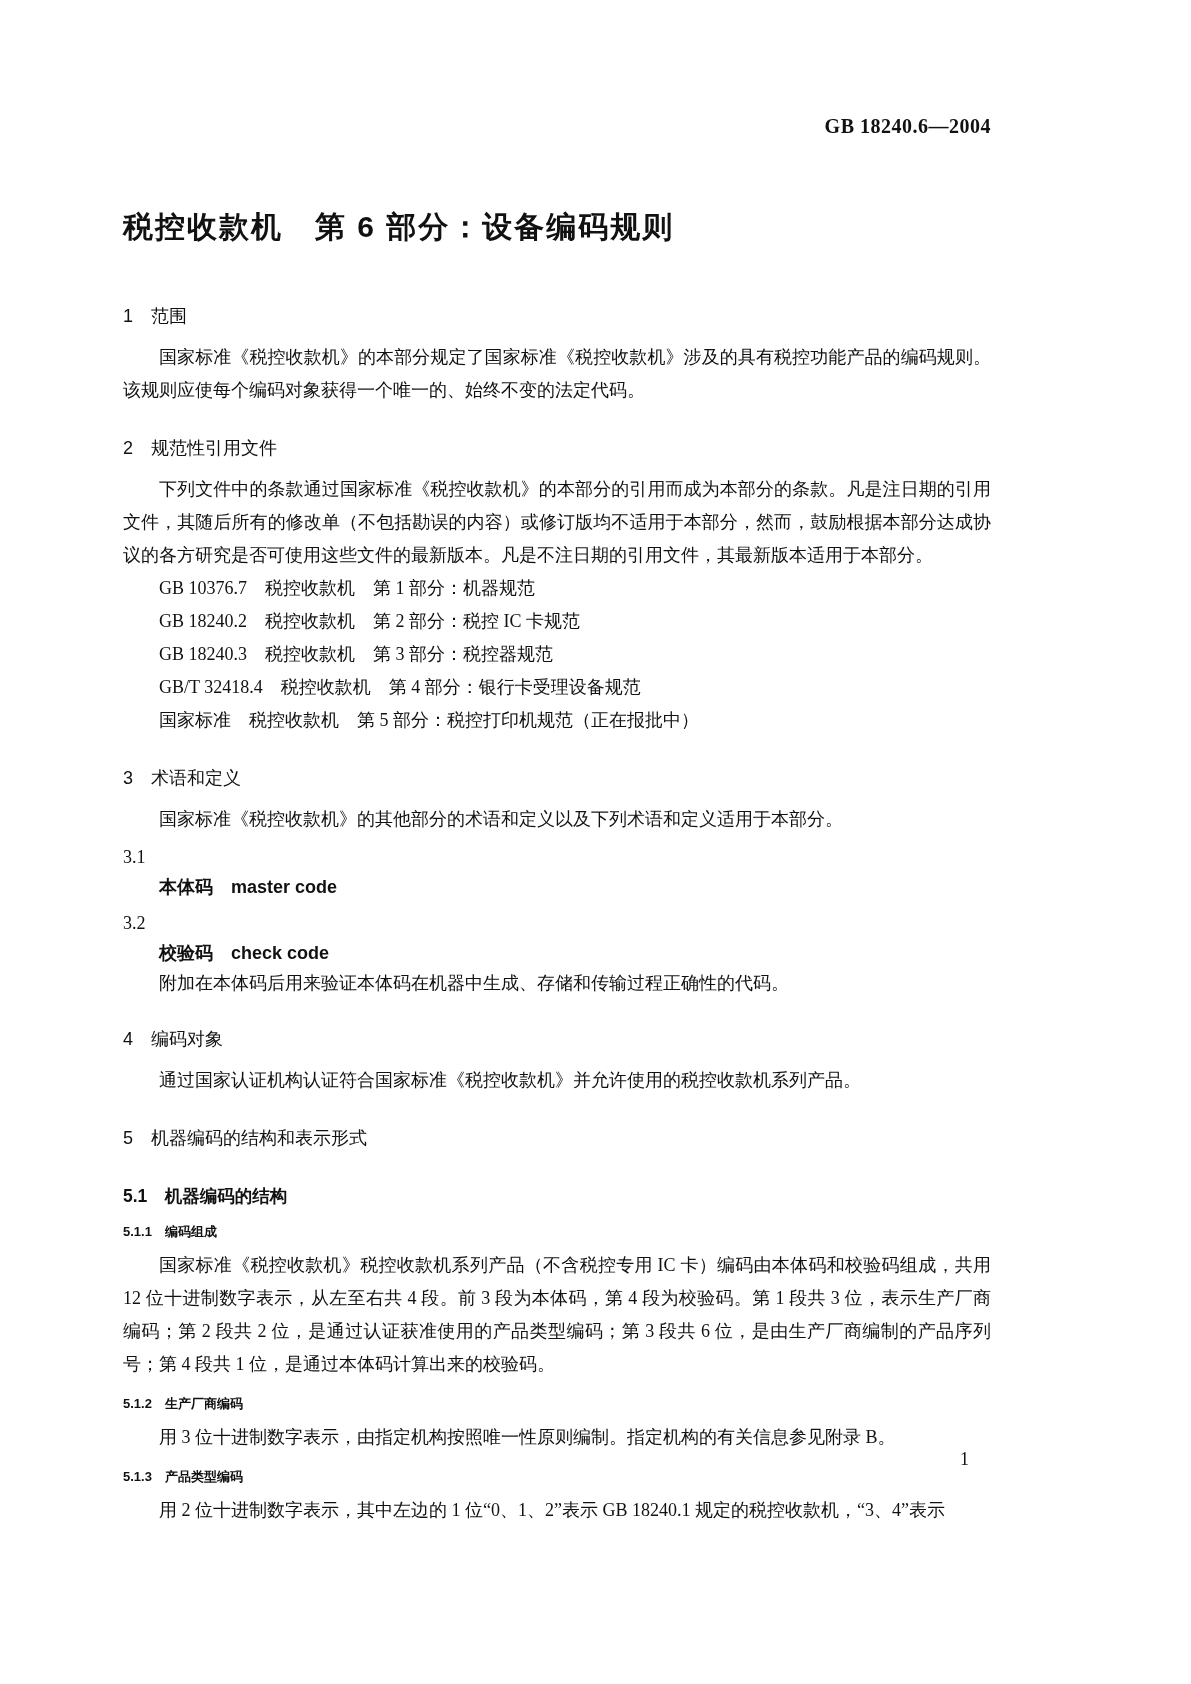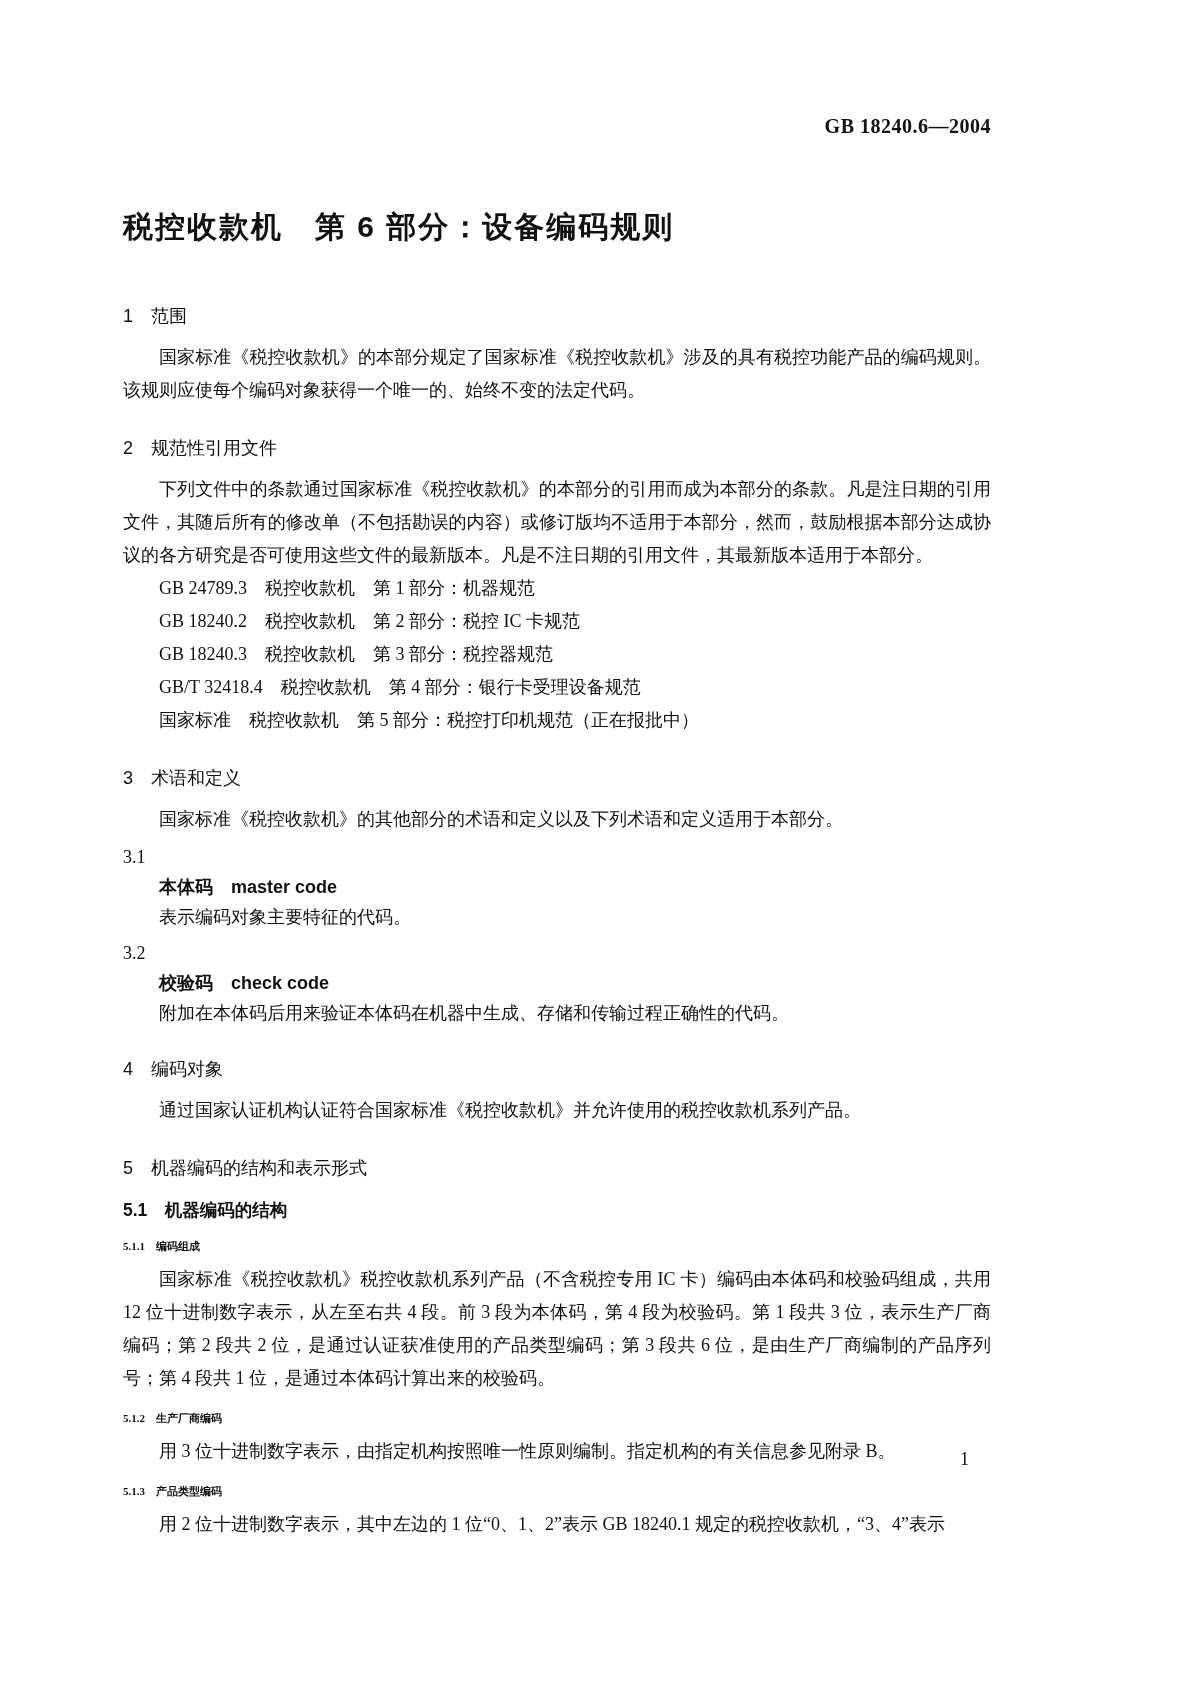--- a/index.html
+++ b/index.html
@@ -39,31 +39,31 @@
     font-size: 18px;
   }
   .sec-heading {
     margin: 28px 0 12px 0;
     font-family: "Liberation Sans", "DejaVu Sans", sans-serif;
     font-weight: normal;
     font-size: 18px;
     line-height: 26px;
   }
   .sub-heading-2 {
-    margin: 16px 0 4px 0;
+    margin: 32px 0 4px 0;
     font-family: "Liberation Sans", "DejaVu Sans", sans-serif;
     font-weight: bold;
     font-size: 17.5px;
     line-height: 26px;
   }
   .sub-heading-3 {
     margin: 10px 0 4px 0;
-    font-family: Liberation Serif, serif;
+    font-family: Liberation Sans, sans-serif;
     font-weight: bold;
-    font-size: 11px;
+    font-size: 13px;
     line-height: 26px;
   }
   .para {
     text-indent: 2em;
     text-align: justify;
     line-height: 33px;
     margin: 0;
   }
   .ref {
     padding-left: 2em;
@@ -98,30 +98,29 @@
 <div class="page">
   <div class="doc-number">GB 18240.6—2004</div>
 
   <h1 class="doc-title">税控收款机　第 6 部分：设备编码规则</h1>
 
   <div class="content" id="doc-body">
       <div class="sec-heading">1　范围</div>
       <div class="para">国家标准《税控收款机》的本部分规定了国家标准《税控收款机》涉及的具有税控功能产品的编码规则。该规则应使每个编码对象获得一个唯一的、始终不变的法定代码。</div>
       <div class="sec-heading">2　规范性引用文件</div>
       <div class="para">下列文件中的条款通过国家标准《税控收款机》的本部分的引用而成为本部分的条款。凡是注日期的引用文件，其随后所有的修改单（不包括勘误的内容）或修订版均不适用于本部分，然而，鼓励根据本部分达成协议的各方研究是否可使用这些文件的最新版本。凡是不注日期的引用文件，其最新版本适用于本部分。</div>
-      <div class="ref">GB 24789.3　税控收款机　第 1 部分：机器规范</div>
+      <div class="ref">GB 10376.7　税控收款机　第 1 部分：机器规范</div>
       <div class="ref">GB 18240.2　税控收款机　第 2 部分：税控 IC 卡规范</div>
       <div class="ref">GB 18240.3　税控收款机　第 3 部分：税控器规范</div>
       <div class="ref">GB/T 32418.4　税控收款机　第 4 部分：银行卡受理设备规范</div>
       <div class="ref">国家标准　税控收款机　第 5 部分：税控打印机规范（正在报批中）</div>
       <div class="sec-heading">3　术语和定义</div>
       <div class="para">国家标准《税控收款机》的其他部分的术语和定义以及下列术语和定义适用于本部分。</div>
       <div class="term-num">3.1</div>
       <div class="term">本体码　master code</div>
-      <div class="def">表示编码对象主要特征的代码。</div>
       <div class="term-num">3.2</div>
       <div class="term">校验码　check code</div>
       <div class="def">附加在本体码后用来验证本体码在机器中生成、存储和传输过程正确性的代码。</div>
       <div class="sec-heading">4　编码对象</div>
       <div class="para">通过国家认证机构认证符合国家标准《税控收款机》并允许使用的税控收款机系列产品。</div>
       <div class="sec-heading">5　机器编码的结构和表示形式</div>
       <div class="sub-heading-2">5.1　机器编码的结构</div>
       <div class="sub-heading-3">5.1.1　编码组成</div>
       <div class="para">国家标准《税控收款机》税控收款机系列产品（不含税控专用 IC 卡）编码由本体码和校验码组成，共用 12 位十进制数字表示，从左至右共 4 段。前 3 段为本体码，第 4 段为校验码。第 1 段共 3 位，表示生产厂商编码；第 2 段共 2 位，是通过认证获准使用的产品类型编码；第 3 段共 6 位，是由生产厂商编制的产品序列号；第 4 段共 1 位，是通过本体码计算出来的校验码。</div>
       <div class="sub-heading-3">5.1.2　生产厂商编码</div>

